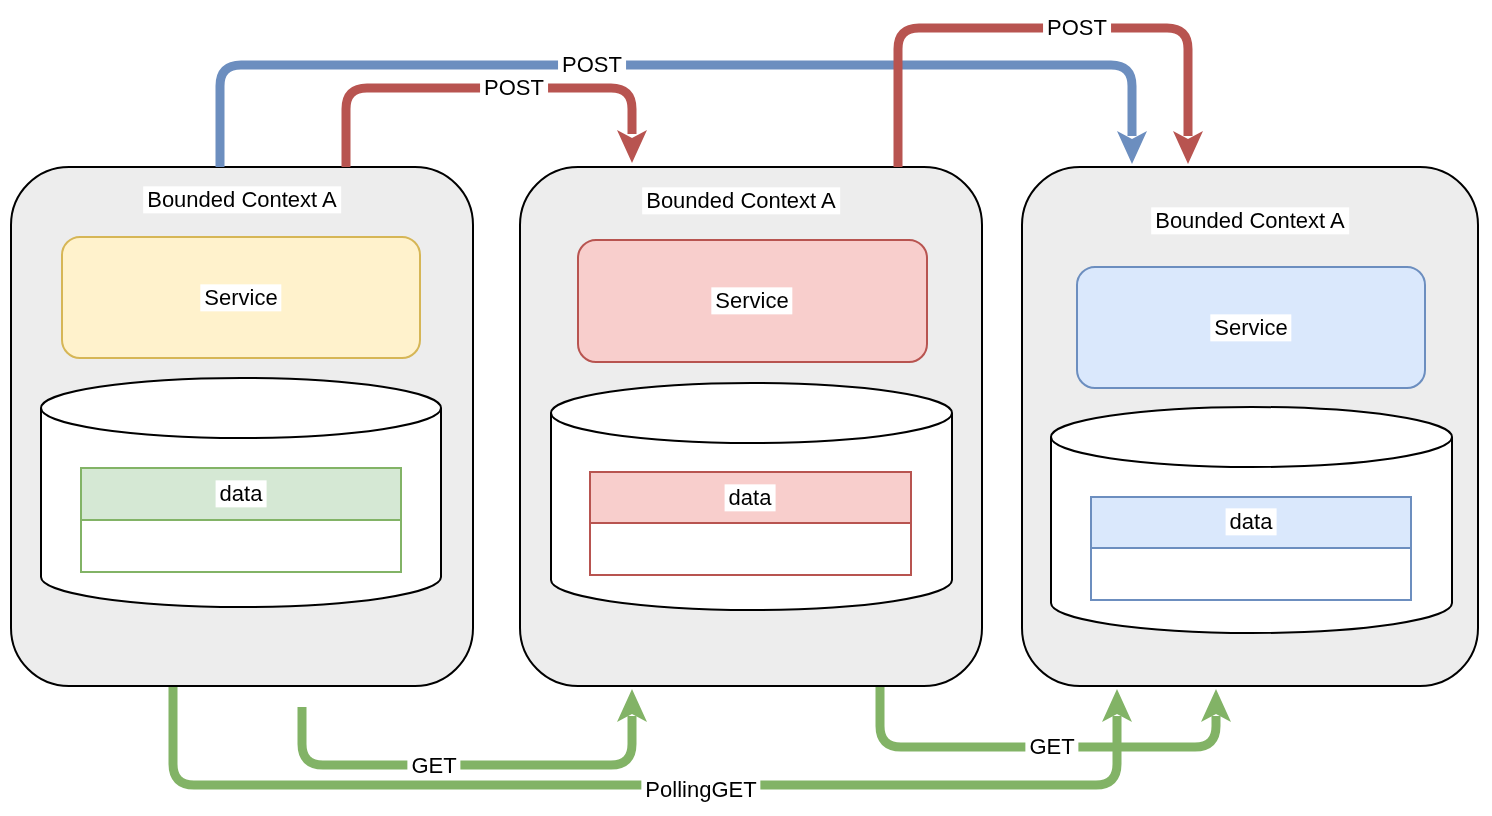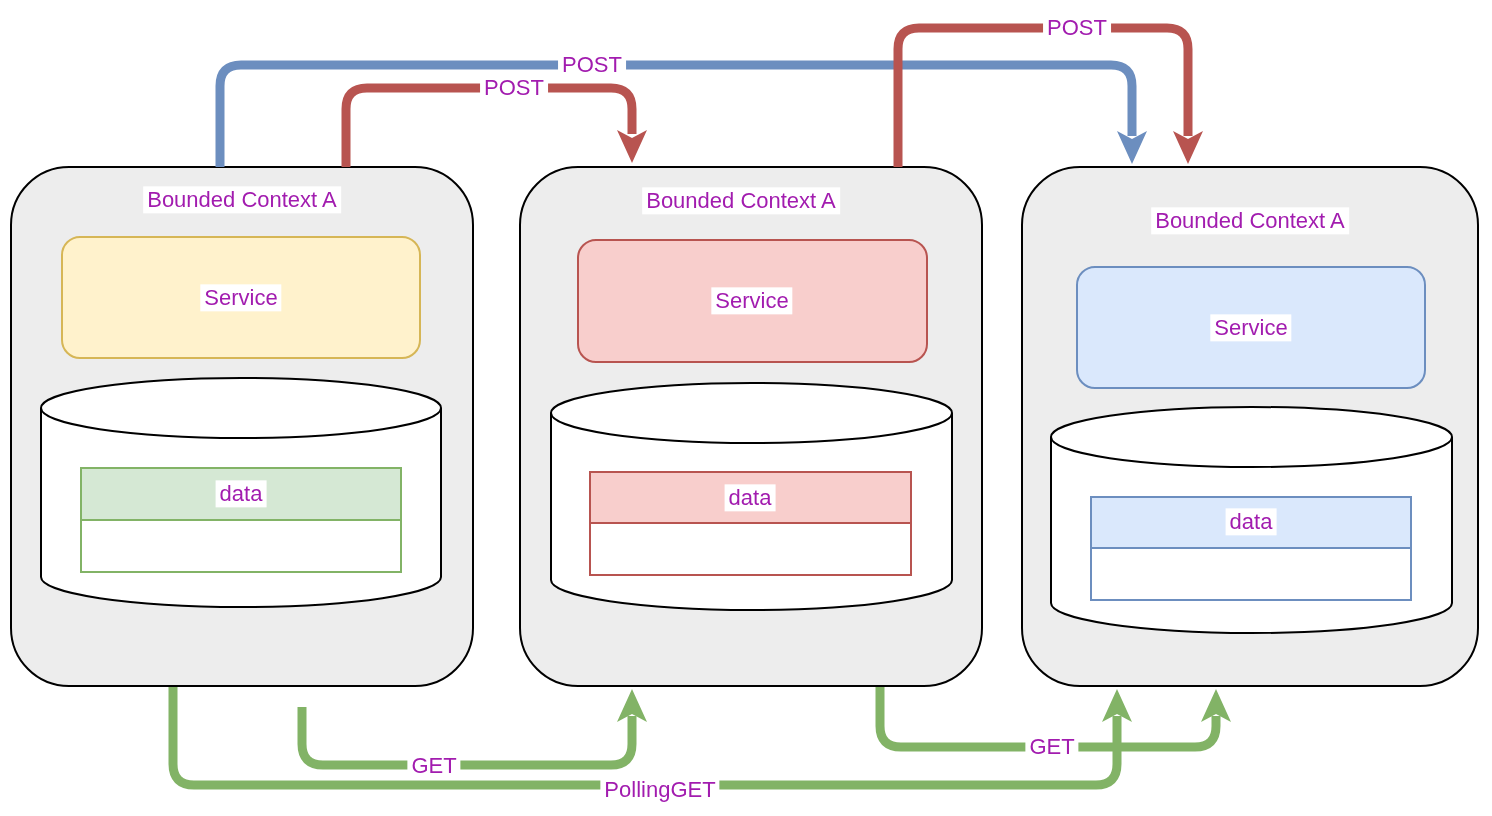--- a/index.html
+++ b/index.html
@@ -9,21 +9,21 @@
     height: 816px;
     background: #ffffff;
     font-family: "Liberation Sans", sans-serif;
     overflow: hidden;
   }
   #diagram-svg { position: absolute; left: 0; top: 0; }
   .lbl {
     position: absolute;
     transform: translate(-50%, -50%);
     background: #ffffff;
-    color: #a21caf;
+    color: #000000;
     font-size: 22px;
     line-height: 1.15;
     padding: 1px 4px;
     white-space: nowrap;
   }
 </style>
 </head>
 <body>
 
 <div id="canvas">
@@ -89,15 +89,15 @@
 
   <div class="lbl" style="left:241px; top:494px;">data</div>
   <div class="lbl" style="left:750px; top:498px;">data</div>
   <div class="lbl" style="left:1251px; top:522px;">data</div>
 
   <div class="lbl" style="left:592px; top:65px;">POST</div>
   <div class="lbl" style="left:514px; top:88px;">POST</div>
   <div class="lbl" style="left:1077px; top:28px;">POST</div>
   <div class="lbl" style="left:434px; top:766px;">GET</div>
   <div class="lbl" style="left:1052px; top:747px;">GET</div>
-  <div class="lbl" style="left:660px; top:790px;">PollingGET</div>
+  <div class="lbl" style="left:701px; top:790px;">PollingGET</div>
 
 </div>
 
 </body></html>

